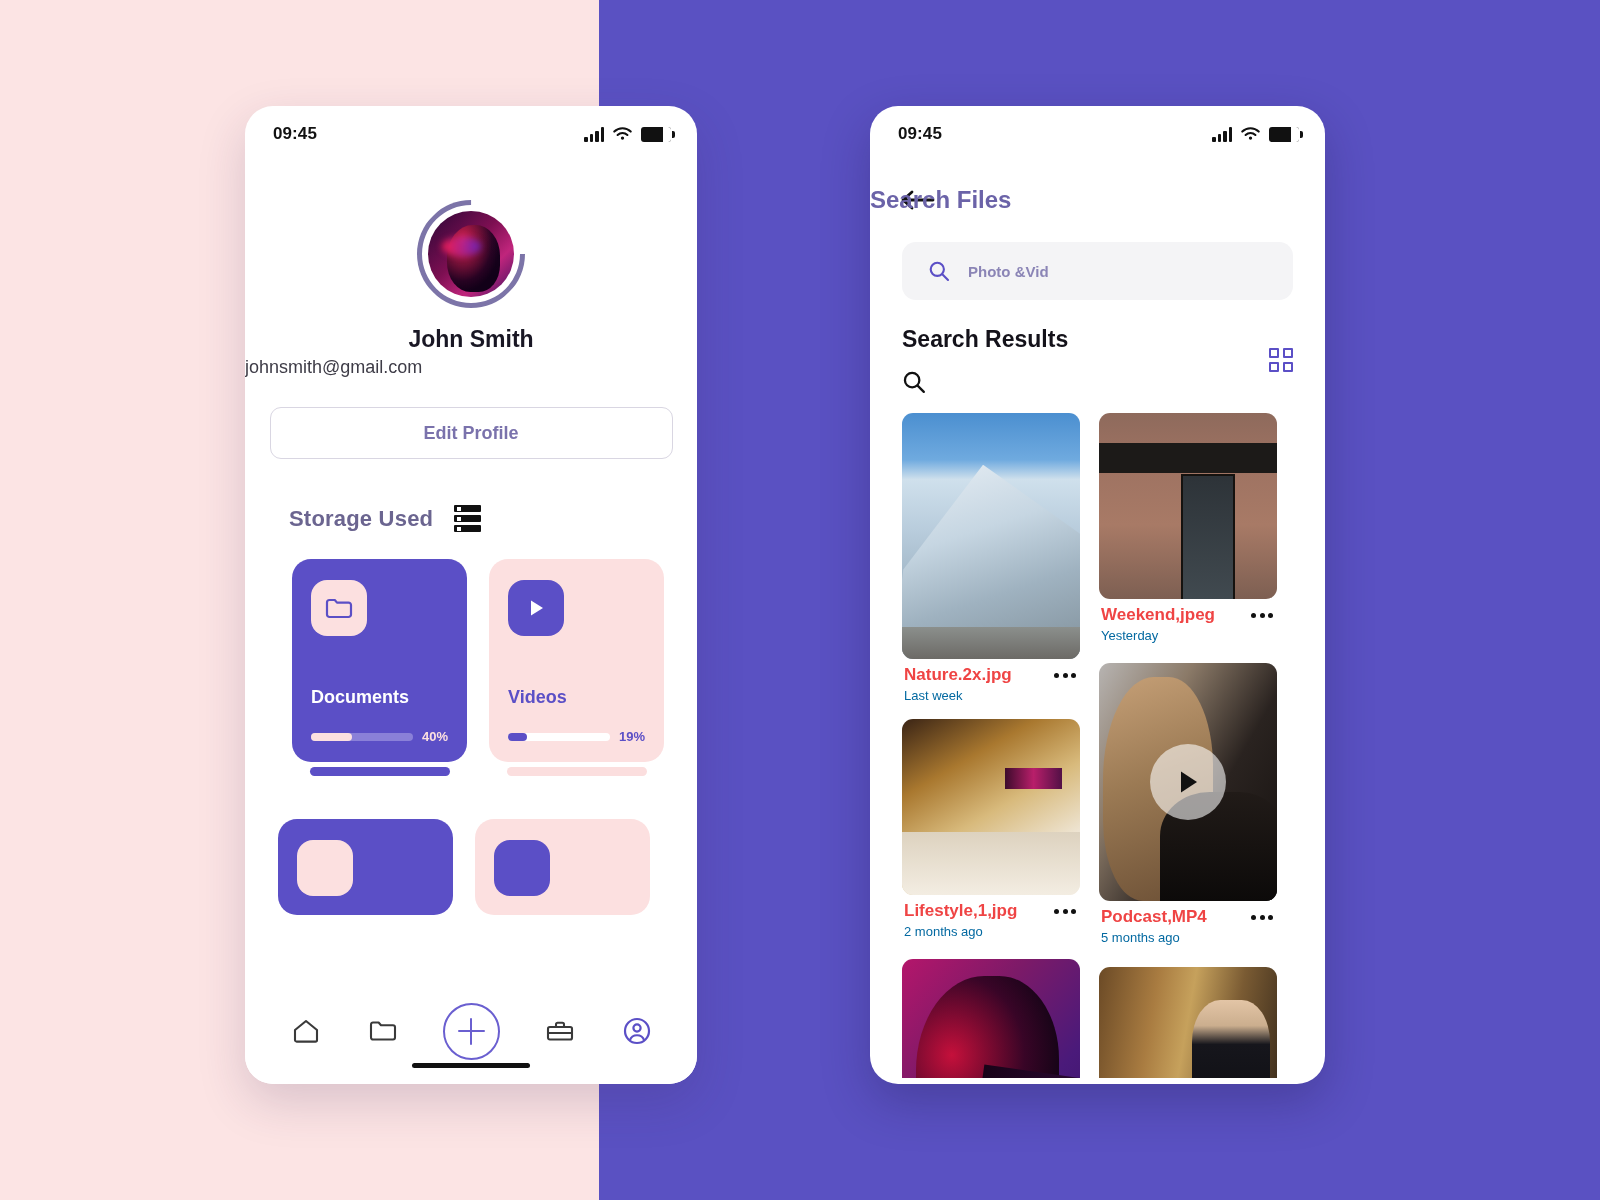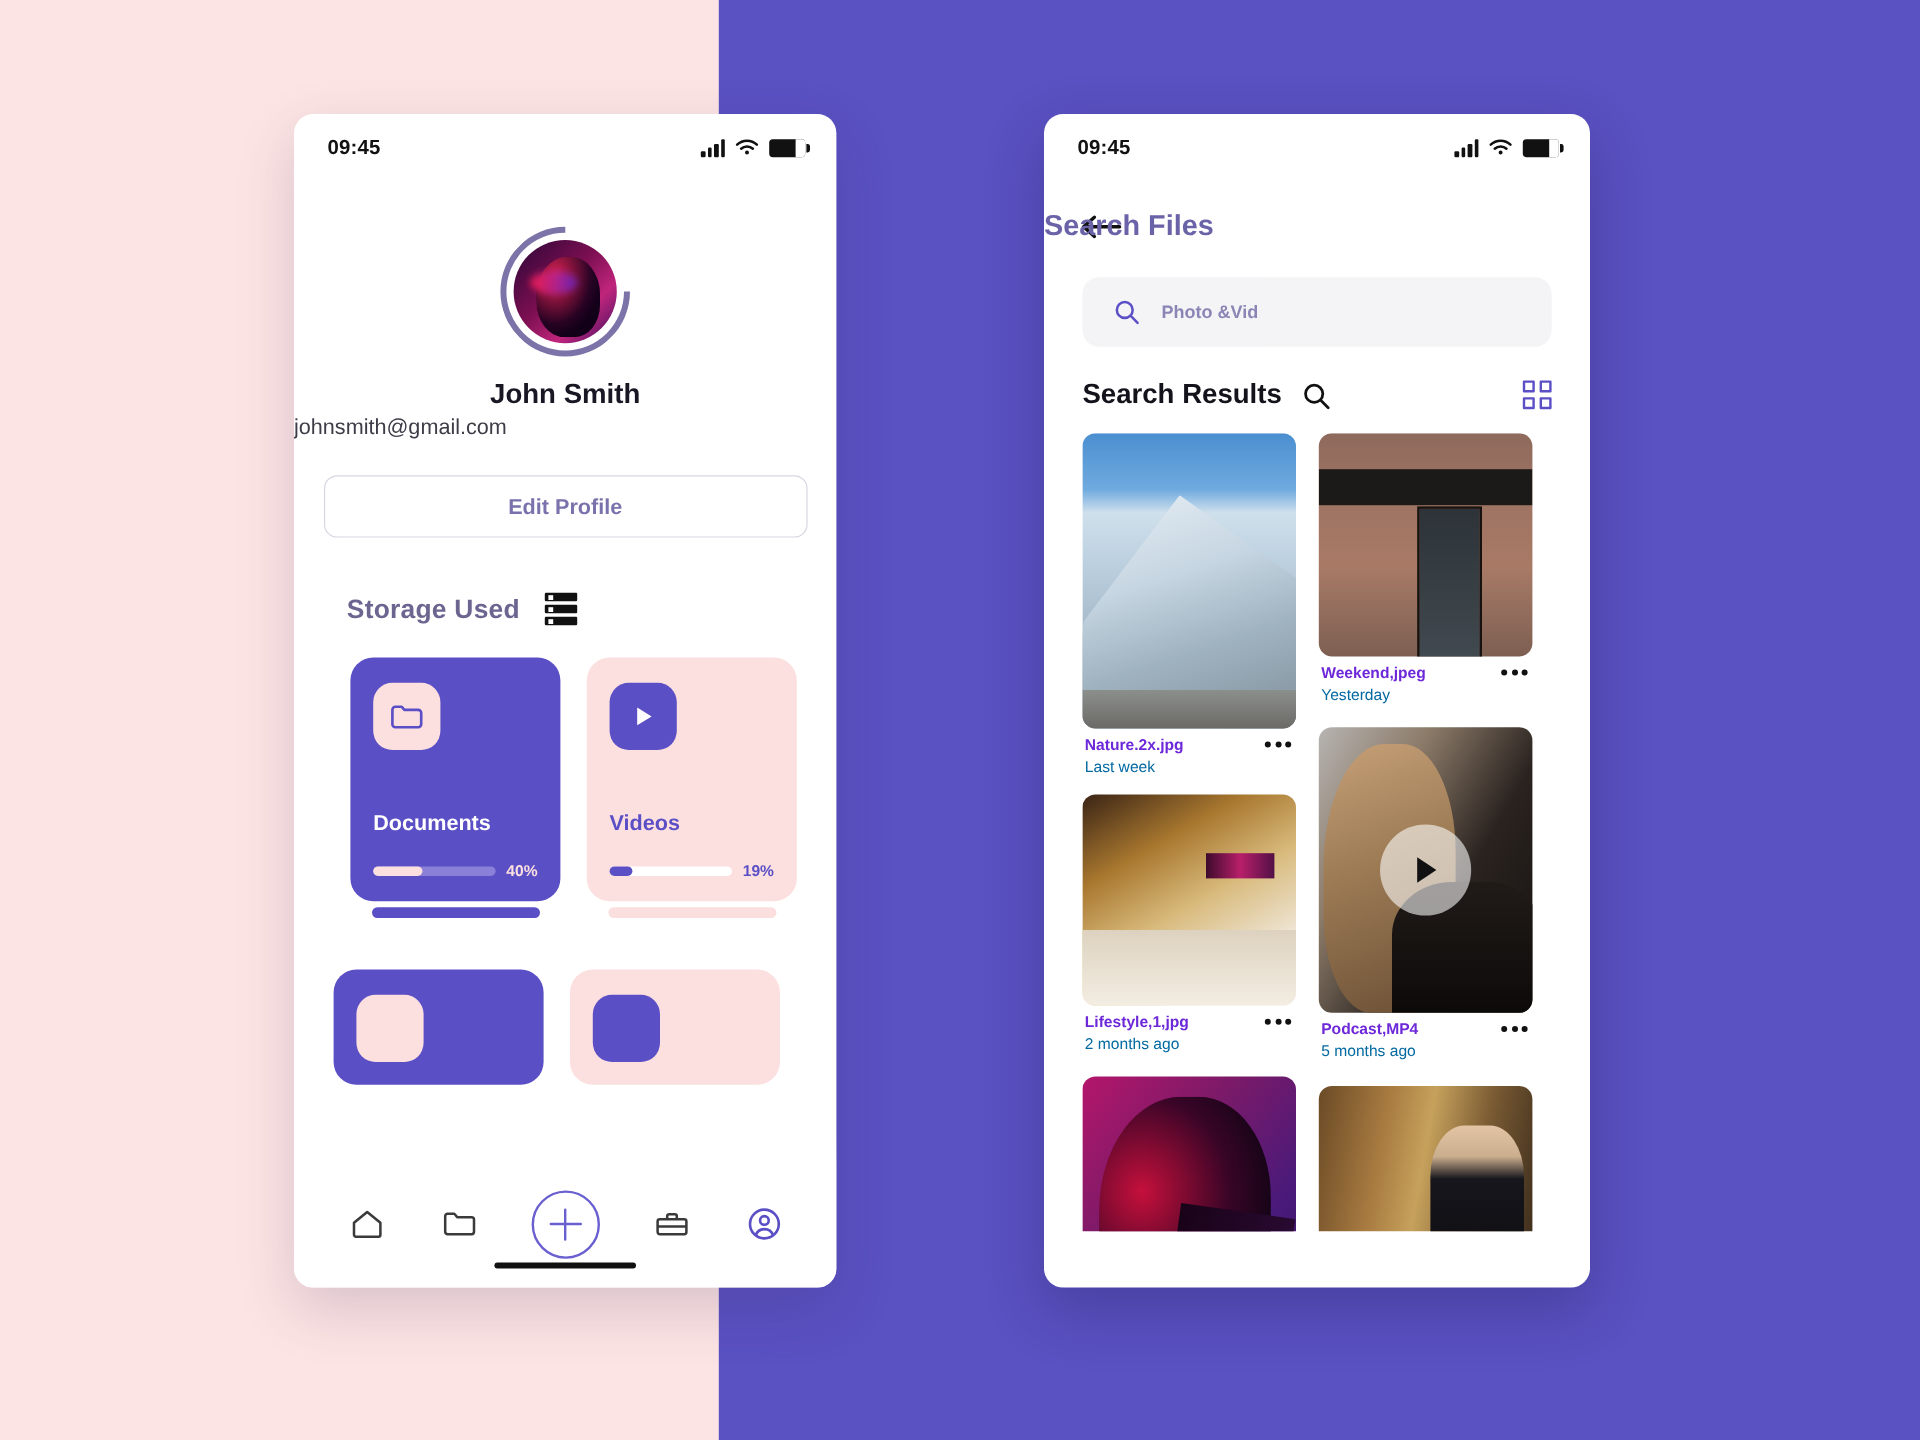--- a/index.html
+++ b/index.html
@@ -10,22 +10,23 @@
     position: relative;
   }
   .bg-split { position: absolute; inset: 0; display: flex; }
   .bg-pink { width: 599px; height: 100%; background: #fce4e4; }
   .bg-purple { flex: 1; height: 100%; background: #5a51c2; }
 
   
   .phone {
     position: absolute;
     background: #ffffff;
-    border-radius: 16px;
+    border-radius: 28px;
     overflow: hidden;
+    margin-top: 11px;
   }
   .phone-left  { left: 245px; top: 95px;  width: 452px; height: 978px;
                  box-shadow: 0 18px 48px rgba(60,40,90,.18); }
   .phone-right { left: 870px; top: 95px;  width: 455px; height: 978px;
                  box-shadow: 0 18px 48px rgba(30,20,70,.28); }
 
   
   .statusbar {
     height: 56px; padding: 0 26px 0 28px;
     display: flex; align-items: center; justify-content: space-between;
@@ -179,21 +180,21 @@
   }
   .searchbar {
     margin: 26px 32px 0; height: 58px; border-radius: 14px; background: #f4f4f6;
     display: flex; align-items: center; gap: 18px; padding: 0 26px; cursor: text;
   }
   .search-ph { font-size: 15px; font-weight: 600; color: #8b85b6; }
 
   .results-head {
     margin: 26px 32px 0; display: flex; align-items: center; justify-content: space-between;
   }
-  .results-left { display: flex; align-items: flex-end; gap: 17px; }
+  .results-left { display: flex; align-items: flex-start; gap: 17px; flex-direction: column; }
   .results-title { font-size: 23px; font-weight: 700; color: #14121a; }
   .grid-ico { display: grid; grid-template-columns: 10px 10px; grid-template-rows: 10px 10px; gap: 4px; cursor: pointer; }
   .grid-ico i { display: block; border: 2.6px solid #5b4fc6; border-radius: 1px; }
 
   .masonry {
     margin: 19px 32px 0; display: flex; gap: 19px; overflow: hidden;
     height: 665px; position: relative;
   }
   .col { width: 178px; display: flex; flex-direction: column; gap: 10px; }
   .col-right { padding-top: 0; }
@@ -257,21 +258,21 @@
   }
   .t-movie    { height: 150px; background: linear-gradient(100deg,#6b4a26 0%, #a97c41 30%, #c6a15c 48%, #7a5b33 72%, #3b2c1c 100%); }
   .t-movie::before {
     content:""; position:absolute; right:4%; bottom:0; width:44%; height:78%;
     background: linear-gradient(to bottom,#e3c5a6 0%, #cbae8e 22%, #16161c 38%, #0d0d12 100%);
     border-radius: 36% 36% 0 0;
   }
 
   .file-meta { padding: 6px 2px 0; }
   .file-row { display: flex; align-items: center; justify-content: space-between; }
-  .file-name { font-size: 13px; font-weight: 700; color: #6d28d9; }
+  .file-name { font-size: 17px; font-weight: 700; color: #ef4444; }
   .file-date { font-size: 13px; color: #0369a1; margin-top: 3px; }
   .dots { display: flex; gap: 3.5px; cursor: pointer; padding: 4px 2px; }
   .dots i { width: 5px; height: 5px; border-radius: 50%; background: #111; display: block; }
 </style>
 </head>
 <body>
 
 <div class="bg-split">
   <div class="bg-pink"></div>
   <div class="bg-purple"></div>

